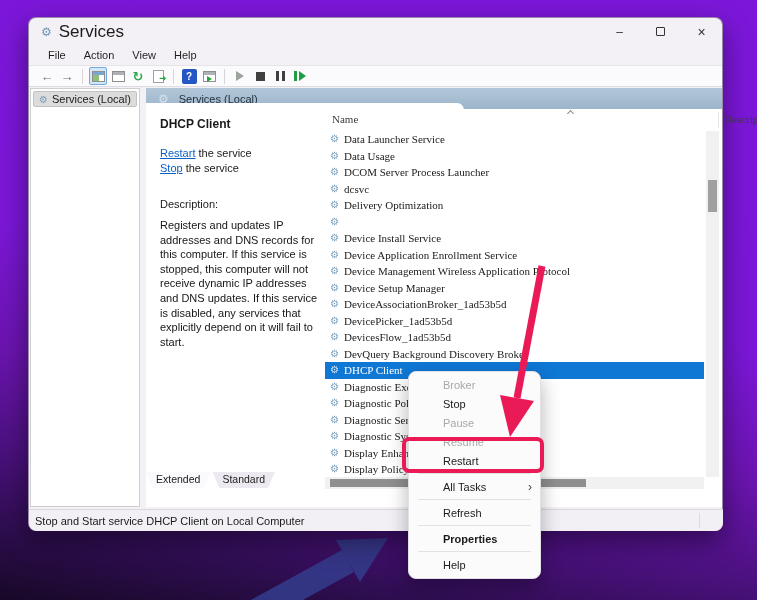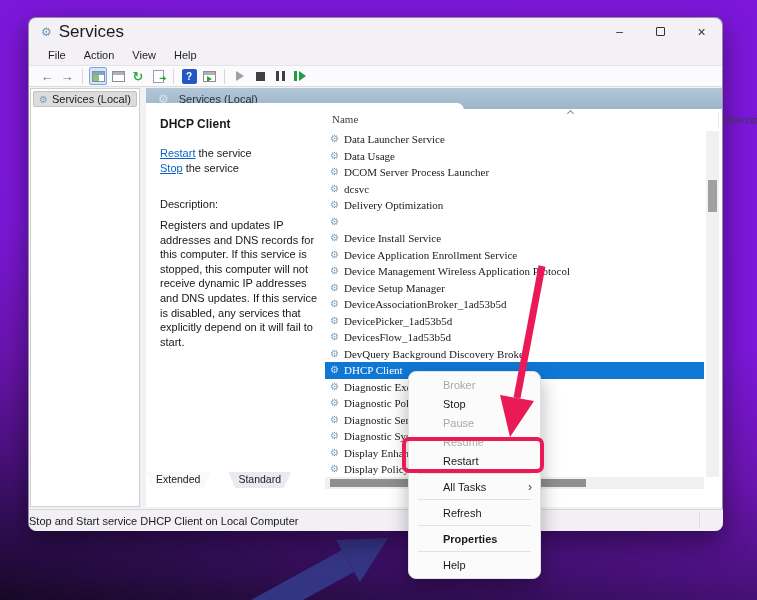--- a/index.html
+++ b/index.html
@@ -89,28 +89,28 @@
   .svc-status { position:absolute; left:476px; width:52px; white-space:nowrap; overflow:hidden; }
   .svc-row.selected { background:#0f77d4; color:#fff; }
   .svc-row.selected .svc-icon { color:#cfe2f3; }
 
   .vscroll { position:absolute; right:3px; top:21px; width:13px; height:346px; background:#f1f1f1; }
   .vscroll .thumb { position:absolute; left:2px; top:49px; width:9px; height:32px; background:#a0a0a0; }
   .hscroll { position:absolute; left:0; right:18px; bottom:18px; height:12px; background:#f1f1f1; }
   .hscroll .thumb { position:absolute; left:5px; top:2px; width:256px; height:8px; background:#8f8f8f; }
 
   
-  .tabs-strip { position:absolute; left:146px; top:472px; height:16px; display:flex; gap:18px; z-index:2;text-align:center; }
+  .tabs-strip { position:absolute; left:146px; top:472px; height:16px; display:flex; gap:2px; z-index:2;text-align:center; }
   .vtab { padding:1px 10px; font-size:10.5px; color:#222;
     clip-path:polygon(0 0,100% 0,calc(100% - 7px) 100%,7px 100%); filter:drop-shadow(0 0 .7px #777); }
   .vtab.active { background:#faf9fc; }
   .vtab.inactive { background:#eceaf0; }
 
   .statusbar { position:absolute; left:29px; top:509px; width:694px; height:22px; background:#f2f0f5;
-    border-top:1px solid #dad8dd; display:flex; align-items:center; z-index:2;
+    border-top:1px solid #dad8dd; display:flex; align-items:center; padding-left:6px; z-index:2;
     border-radius:0 0 8px 8px; }
   .statusbar .sep { position:absolute; left:670px; top:3px; width:1px; height:15px; background:#dcdcdc; }
 
   
   .context-menu { position:absolute; left:408px; top:371px; width:133px; background:#fbfbfb;
     border:1px solid #e2e0e5; border-radius:8px; padding:3px 0 4px 0;
     box-shadow:0 8px 20px rgba(0,0,0,.30); z-index:5; }
   .menu-item { height:19px; display:flex; align-items:center; padding:0 8px 0 34px; color:#1b1b1b; }
   .menu-item.disabled { color:#a9a9a9; }
   .menu-item.bold { font-weight:bold; }

